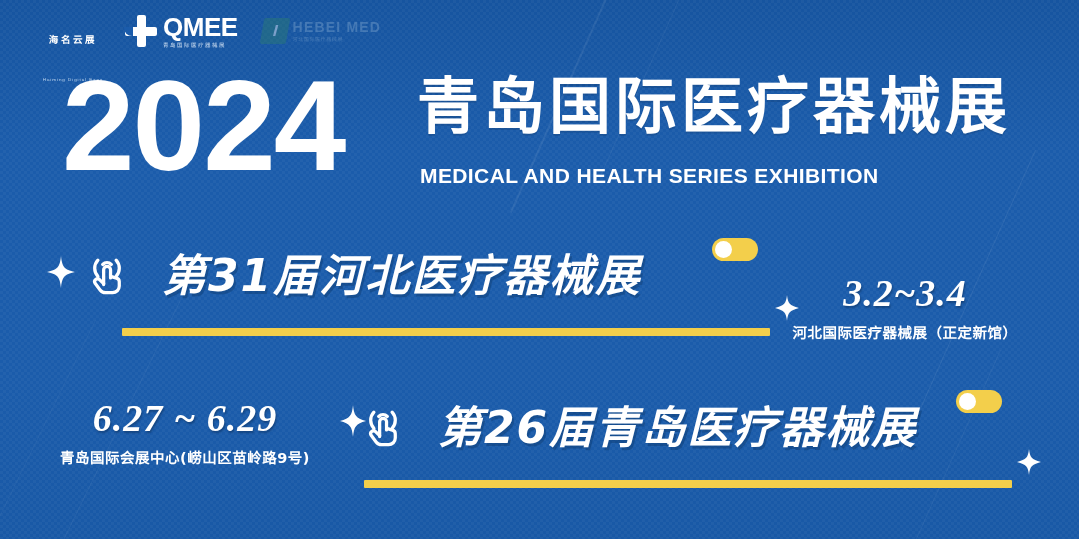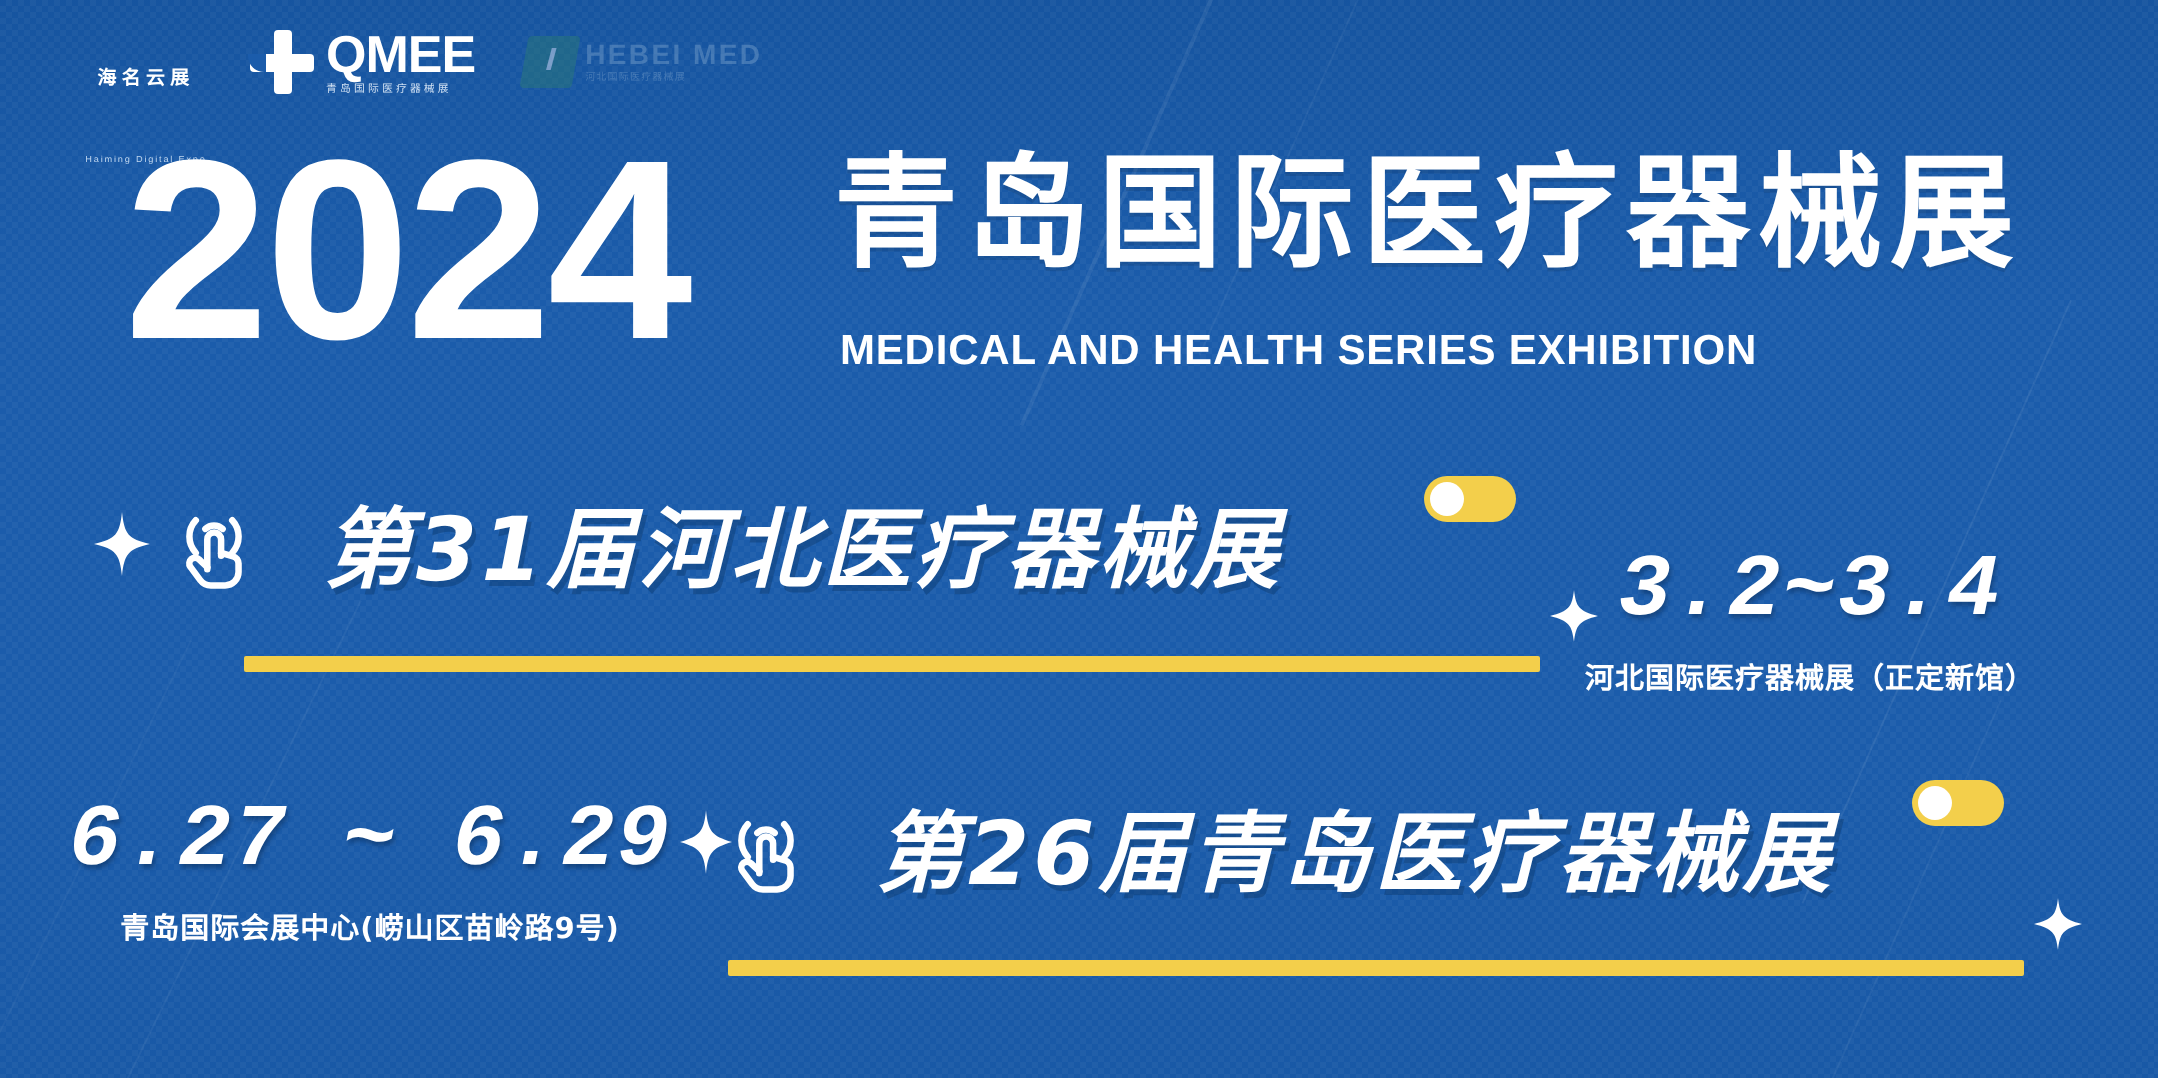--- a/index.html
+++ b/index.html
@@ -108,22 +108,22 @@
   }
   .pill{
     position:absolute;width:46px;height:23px;border-radius:12px;background:#f3cf4b;
     display:flex;align-items:center;
   }
   .pill .knob{width:17px;height:17px;border-radius:50%;background:#fff;margin-left:3px;}
   .spark{position:absolute;pointer-events:none;}
 
   .date-block{position:absolute;text-align:center;color:#fff;}
   .date-big{
-    font-family:Liberation Mono, monospace;
-    font-style:italic;font-weight:700;font-size:44px;line-height:1;
+    font-family:Liberation Serif, serif;
+    font-style:italic;font-weight:700;font-size:38px;line-height:1;
     letter-spacing:1px;white-space:nowrap;
     text-shadow:1px 2px 2px rgba(8,40,80,.45);
   }
   .date-venue{
     font-size:14.5px;font-weight:700;margin-top:9px;letter-spacing:.5px;white-space:nowrap;
     font-family:"DejaVu Sans","Liberation Sans",sans-serif;
   }
 </style>
 </head>
 <body>

